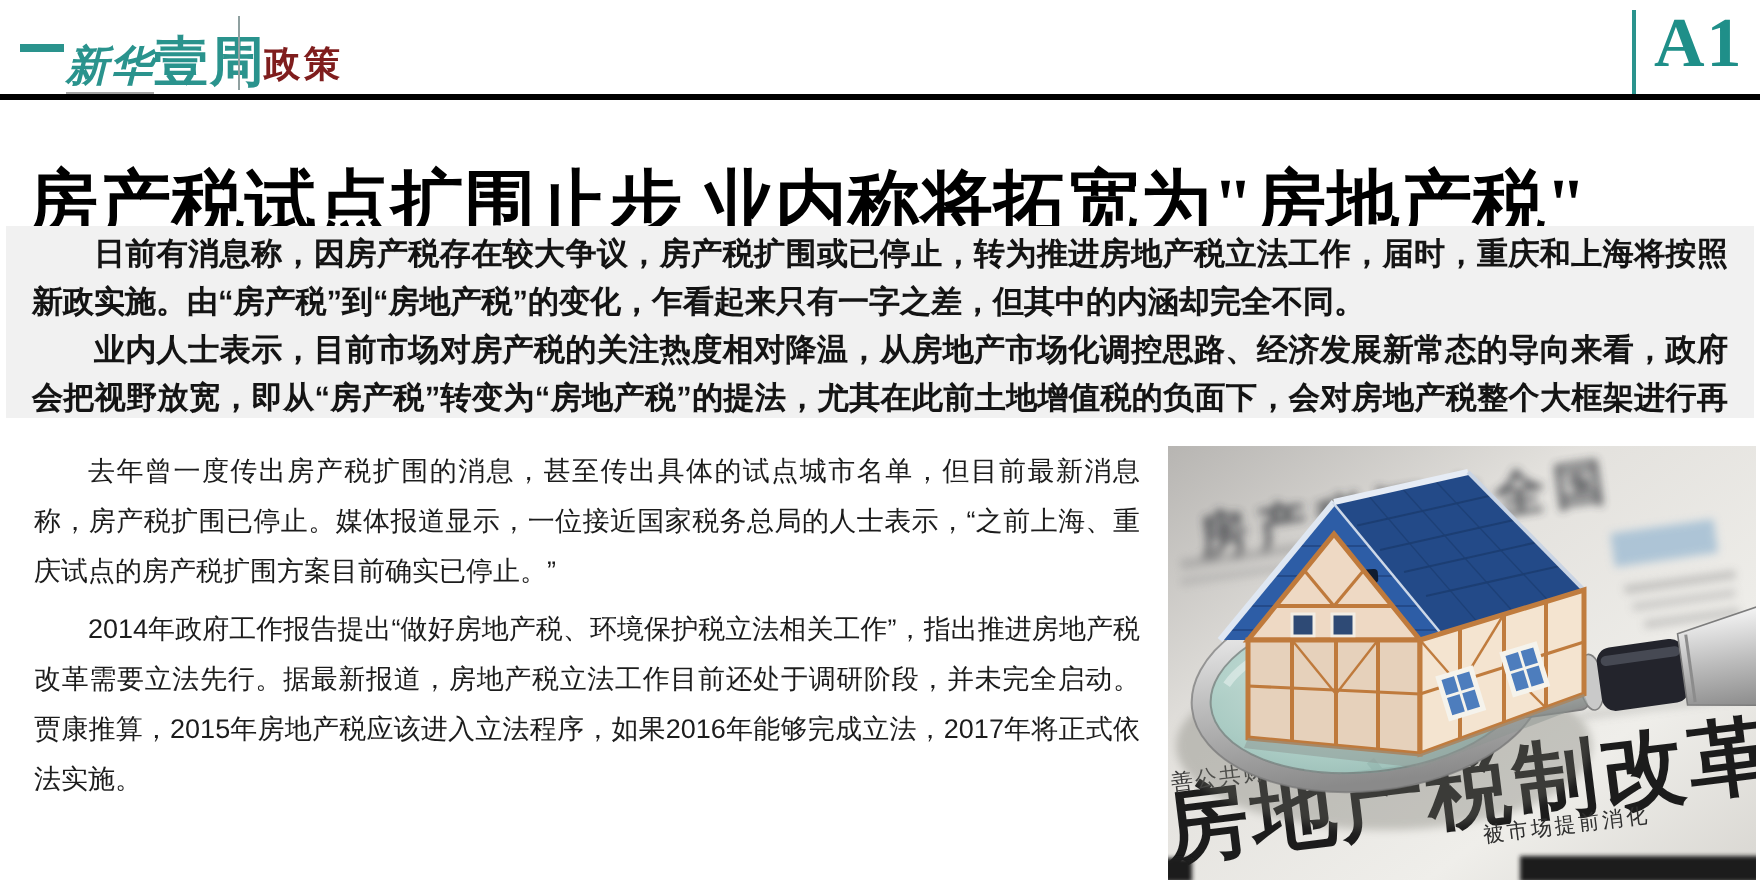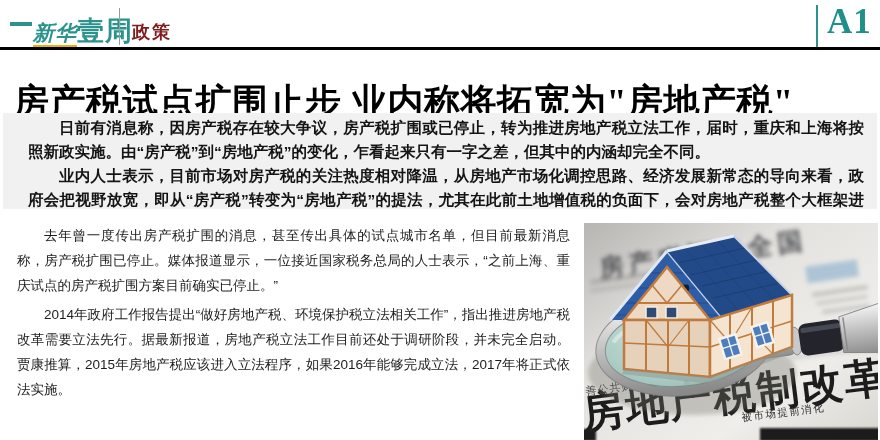--- a/index.html
+++ b/index.html
@@ -5,39 +5,39 @@
   html,body { margin:0; padding:0; background:#ffffff; }
   .page {
     position:relative; width:880px; height:440px; background:#ffffff;
     font-family:"Liberation Sans","DejaVu Sans",sans-serif; overflow:hidden;
     color:#1a1a1a;
   }
   
   .masthead { position:absolute; left:0; top:0; width:880px; height:52px; }
   .logo { position:absolute; left:10px; top:13px; color:#2a938d; white-space:nowrap; }
   .logo-dash { display:inline-block; width:22px; height:4px; background:#2a938d; vertical-align:14px; margin-right:1px; }
-  .logo-xinhua { font-size:21px; font-weight:bold; font-style:italic; letter-spacing:1px; border-bottom:3px solid #eab308; padding-bottom:1px; }
+  .logo-xinhua { font-size:21px; font-weight:bold; font-style:italic; letter-spacing:1px; border-bottom:3px solid #a3a3a3; padding-bottom:1px; }
   .logo-yizhou { font-size:27px; font-weight:900; letter-spacing:1px; }
   .mast-divider { position:absolute; left:119px; top:8px; width:1px; height:37px; background:#8fa0a0; }
   .section-label { position:absolute; left:132px; top:20px; font-size:18px; font-weight:900;
     color:#7f1d1d; font-family:"Liberation Serif","DejaVu Serif",serif; letter-spacing:2px; }
   .page-no-divider { position:absolute; left:816px; top:5px; width:2px; height:42px; background:#2a938d; }
   .page-number { position:absolute; left:827px; top:2px; font-size:35px; font-weight:900;
     color:#1f8f89; font-family:"Liberation Serif","DejaVu Serif",serif; letter-spacing:1px; }
   .black-rule { position:absolute; left:0; top:47px; width:880px; height:3px; background:#000; }
   
   .headline {
     position:absolute; left:13px; top:57px; width:866px;
     font-size:36px; line-height:42px; font-weight:900; color:#000;
     font-family:"Liberation Serif","DejaVu Serif",serif; white-space:nowrap; letter-spacing:0.5px;
   }
   
   .summary-box {
     position:absolute; left:3px; top:113px; width:874px; height:96px;
-    background:#f1f1f1; box-sizing:border-box; padding:3px 13px 0 25px; overflow:hidden;
+    background:#f1f1f1; box-sizing:border-box; padding:3px 13px 0 13px; overflow:hidden;
   }
   .summary-box p {
     margin:0; font-size:15.5px; line-height:24px; font-weight:bold; color:#141414;
     text-indent:2em; text-align:justify;
   }
   
   .body-text { position:absolute; left:13px; top:219px; width:561px; }
   .body-text p { margin:4px; font-size:13.5px; line-height:25px; color:#1c1c1c; text-indent:2em; text-align:justify; }
   
   .photo { position:absolute; left:584px; top:223px; width:294px; height:217px; overflow:hidden; }

